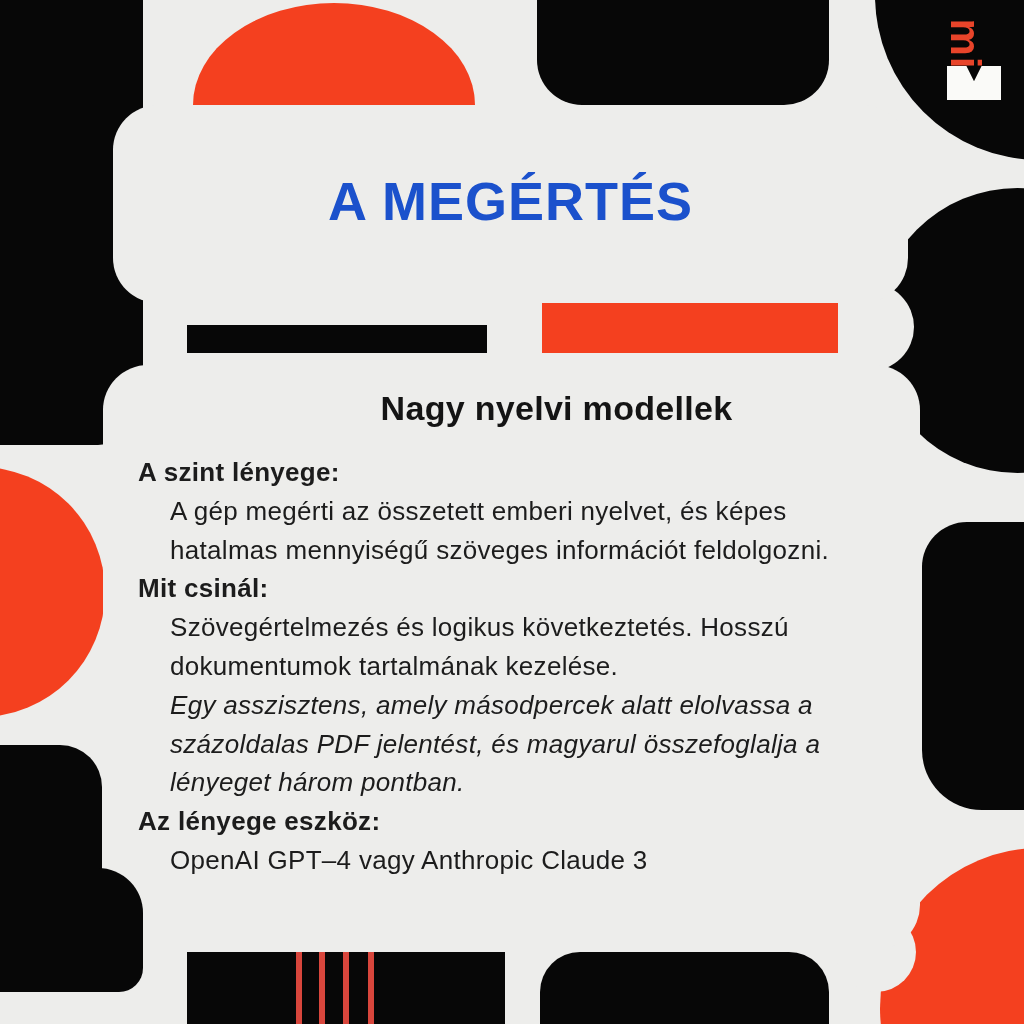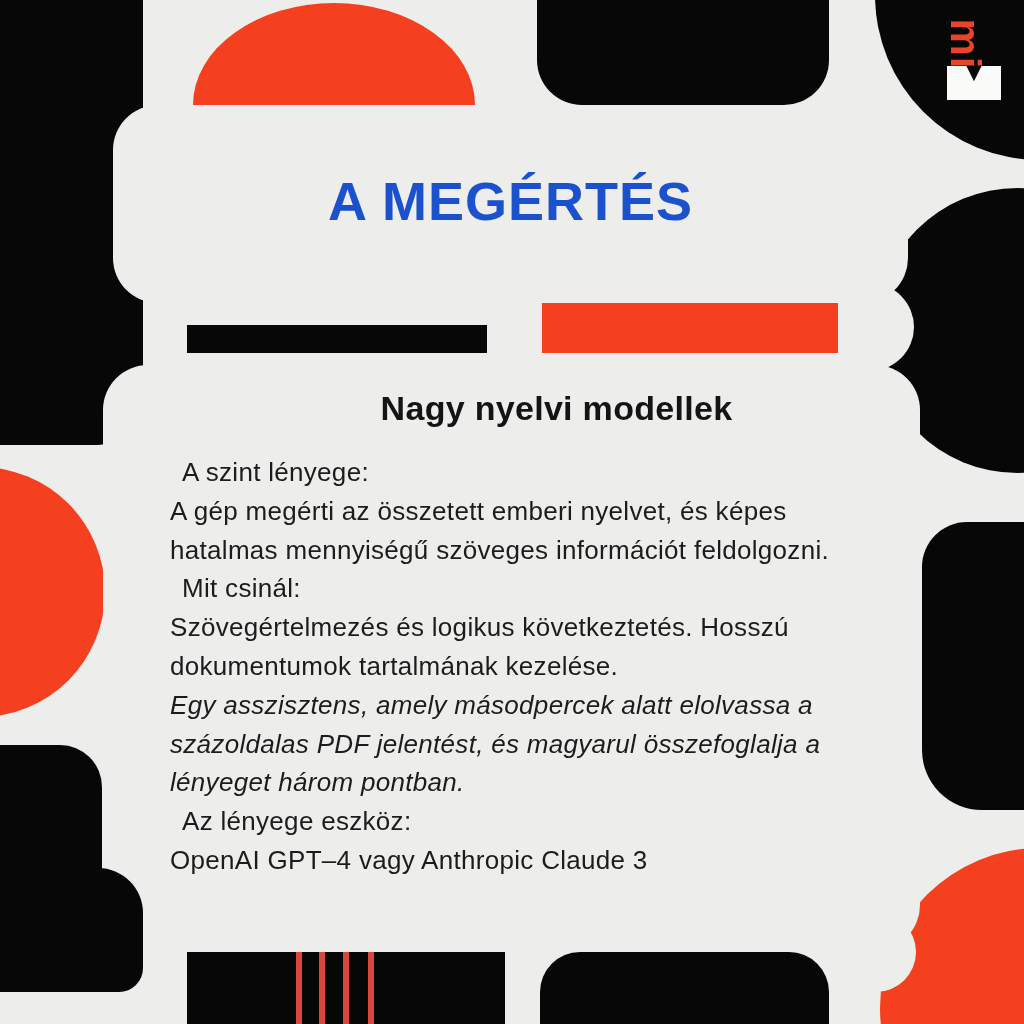--- a/index.html
+++ b/index.html
@@ -50,21 +50,21 @@
     margin-top:-6px;
   }
   .card-heading{
     position:absolute;left:0;top:24px;width:100%;text-align:center;
     color:#141414;font-size:34px;font-weight:bold;letter-spacing:0.3px;margin-left:45px;
   }
   .card-body{
     position:absolute;left:35px;top:88px;width:762px;
     color:#1C1C1C;font-size:26px;line-height:38.8px;letter-spacing:0.3px;
   }
-  .sec-label{font-weight:normal;white-space:pre-line;margin-left:44px;}
+  .sec-label{font-weight:bold;white-space:pre-line;}
   .sec-text{white-space:pre-line;margin-left:32px;}
   .sec-text.italic{font-style:italic;}
 </style>
 </head>
 <body>
 
 <div class="abs black shape-topleft-black"></div>
 <div class="abs red shape-top-red-semi"></div>
 <div class="abs black shape-top-black"></div>
 <div class="abs black shape-right-blob"></div>

